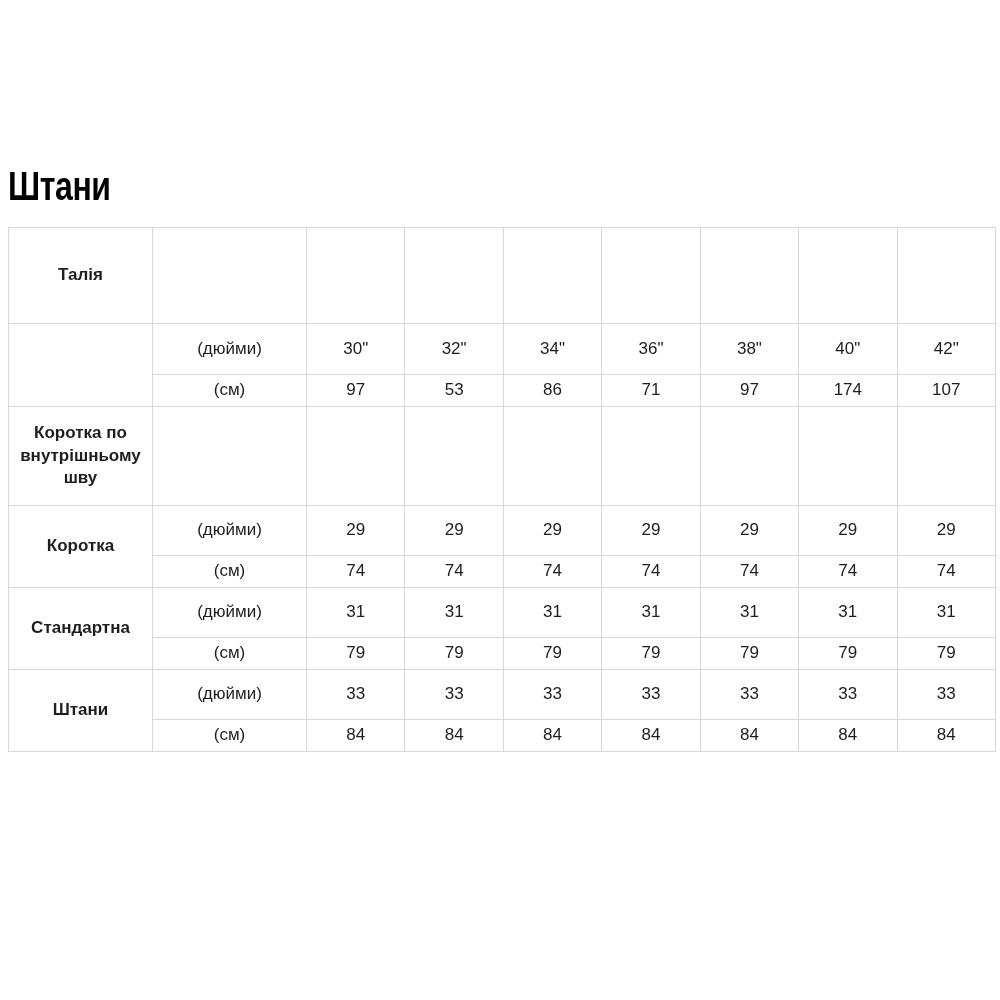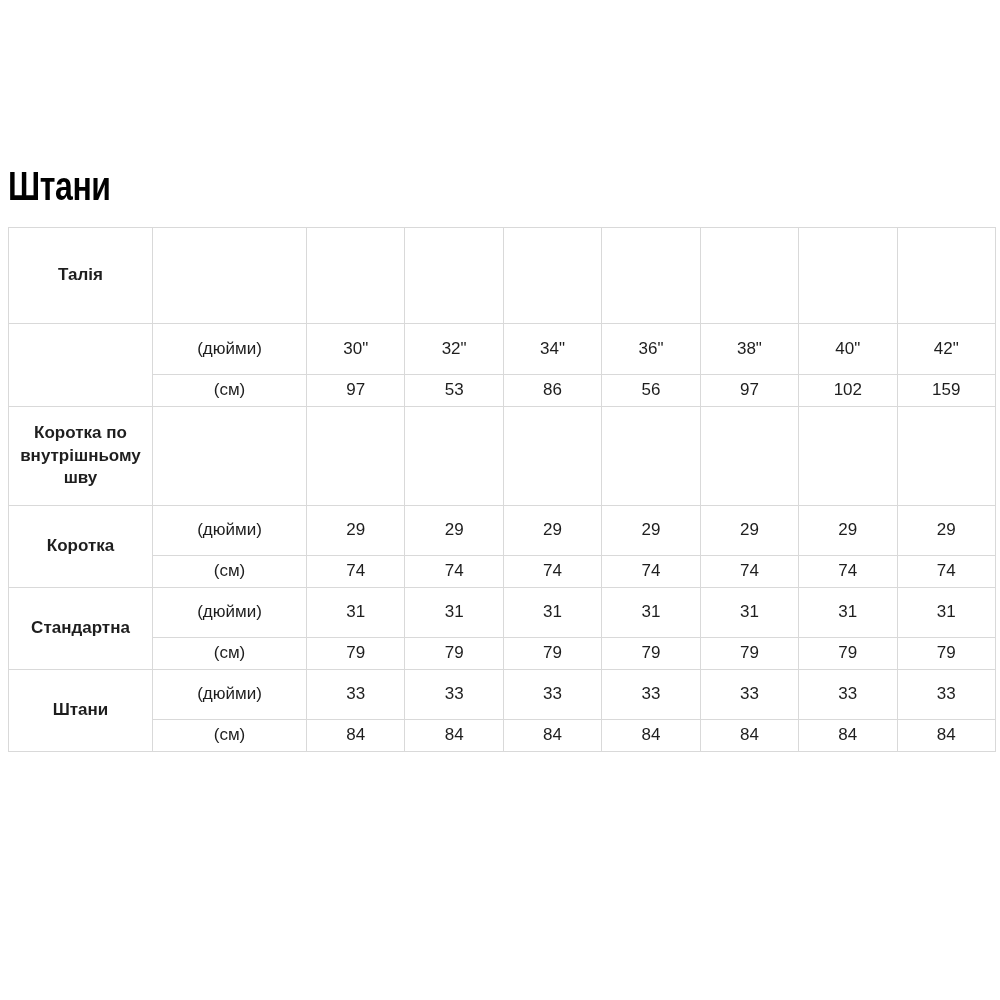--- a/index.html
+++ b/index.html
@@ -96,24 +96,24 @@
       <td>38"</td>
       <td>40"</td>
       <td>42"</td>
     </tr>
 
     <tr class="h49">
       <td>(см)</td>
       <td>97</td>
       <td>53</td>
       <td>86</td>
-      <td>56</td>
+      <td>71</td>
       <td>97</td>
-      <td>102</td>
-      <td>159</td>
+      <td>174</td>
+      <td>107</td>
     </tr>
 
     <tr class="h99">
       <td class="b">Коротка по внутрішньому шву</td>
       <td></td>
       <td></td>
       <td></td>
       <td></td>
       <td></td>
       <td></td>

